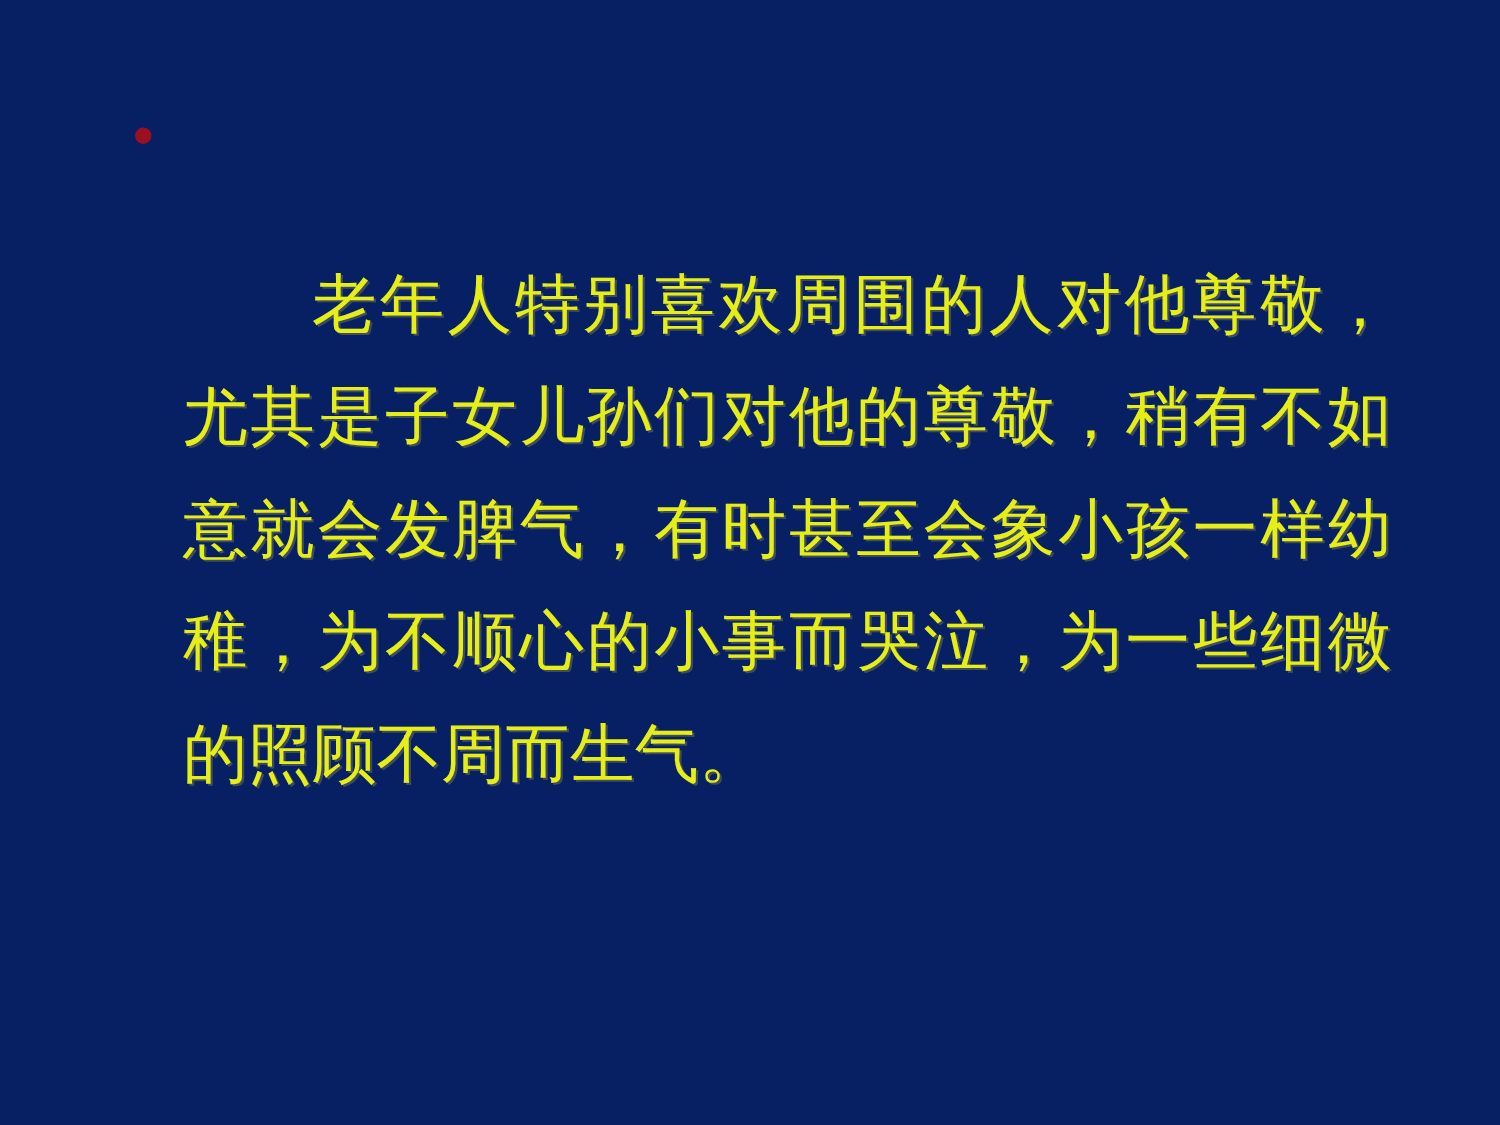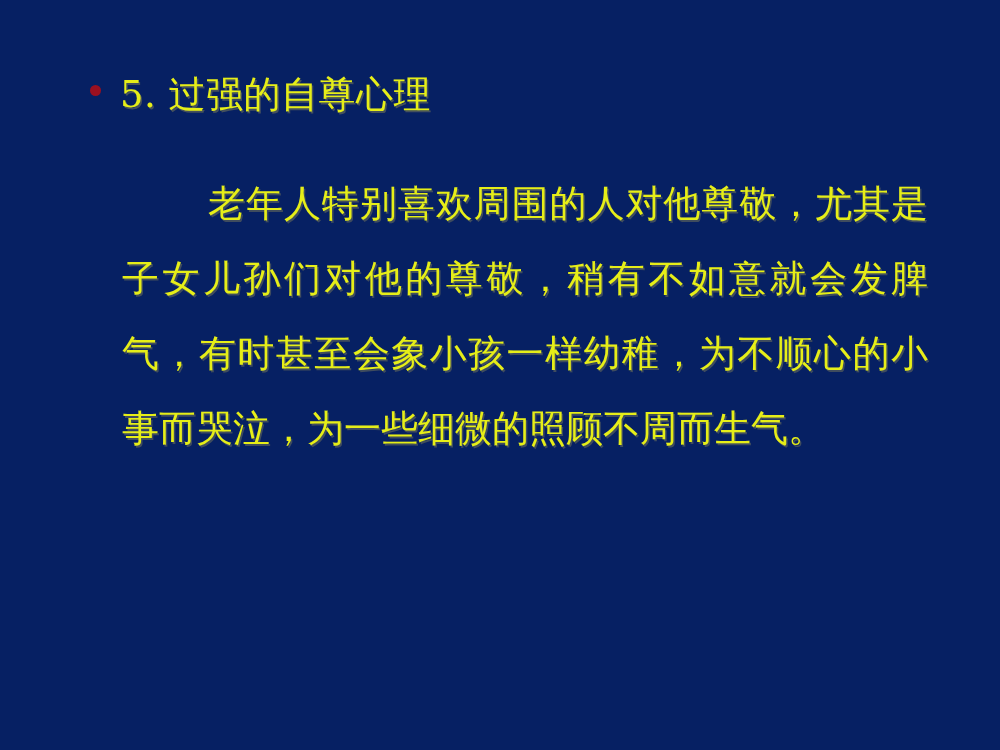--- a/index.html
+++ b/index.html
@@ -50,33 +50,32 @@
   }
 
   
   #body-paragraph {
     position: absolute;
     left: 122px;
     top: 166px;
     width: 806px;
     color: #e6ee18;
     font-family: "DejaVu Serif", "Liberation Serif", serif;
-    font-size: 37px;
+    font-size: 43px;
     line-height: 75px;
     text-indent: 86px;
     text-align: justify;
     text-justify: inter-character;
     text-shadow: 1.5px 1.5px 0 rgba(120,120,90,0.5);
     word-break: break-all;
   }
 </style>
 </head>
 <body>
 
 <div id="slide">
 
   <div id="bullet-marker"></div>
 
-  <div id="slide-title">5. 过强的自尊心理</div>
 
   <div id="body-paragraph">老年人特别喜欢周围的人对他尊敬，尤其是子女儿孙们对他的尊敬，稍有不如意就会发脾气，有时甚至会象小孩一样幼稚，为不顺心的小事而哭泣，为一些细微的照顾不周而生气。</div>
 
 </div>
 
 </body></html>

